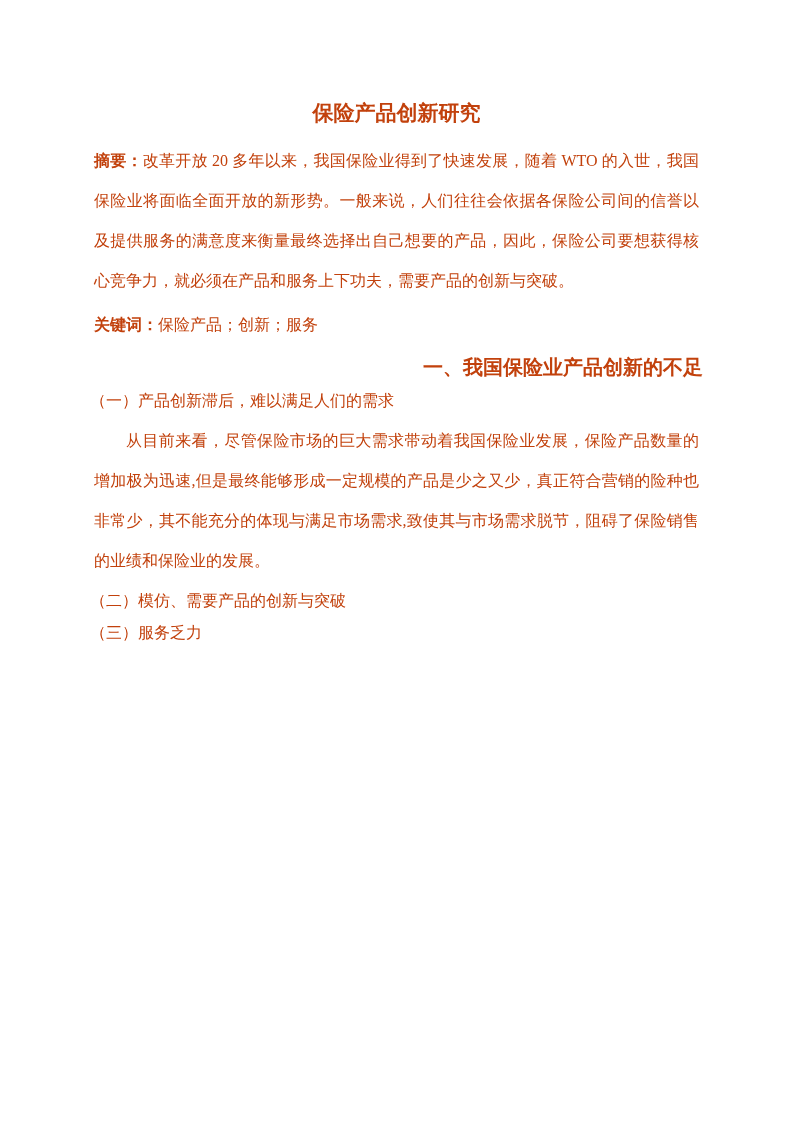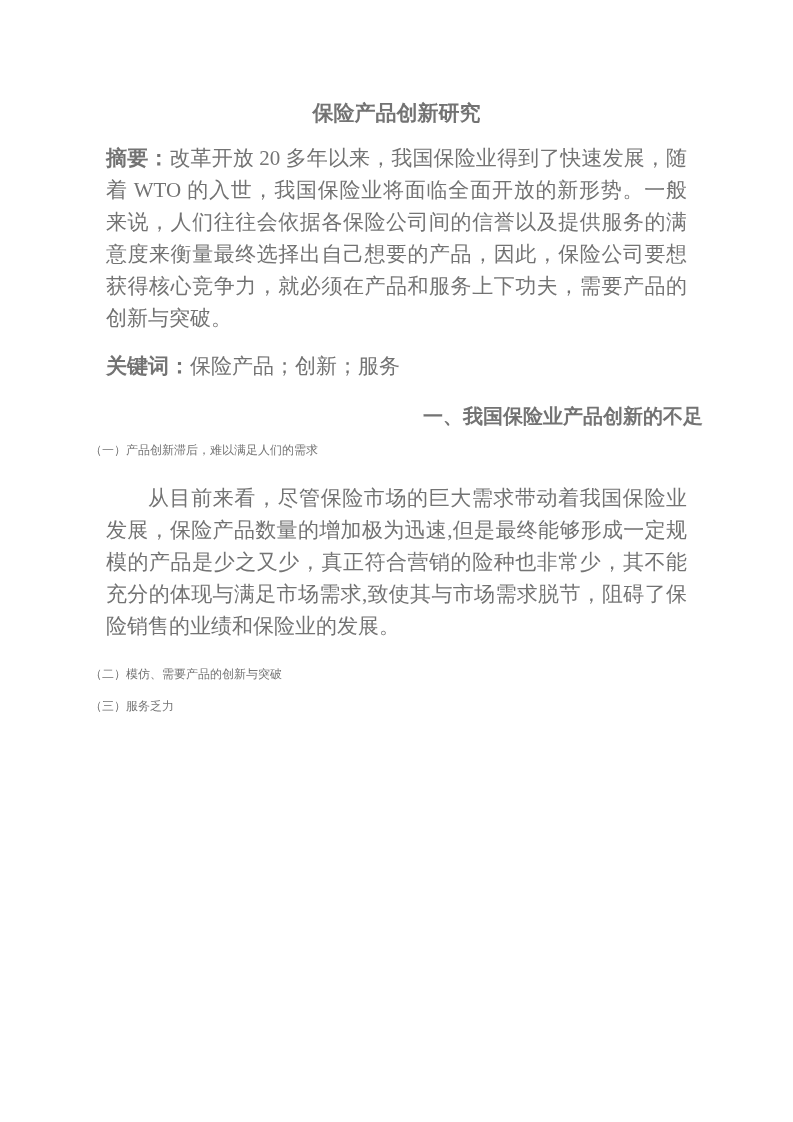--- a/index.html
+++ b/index.html
@@ -9,35 +9,35 @@
   }
   .page {
     position: relative;
     width: 793px;
     height: 1122px;
     margin: 0 auto;
     background: #ffffff;
     box-sizing: border-box;
     padding: 100px 90px 0 90px;
     overflow: hidden;
-    color: #737373;
+    color: #c2410c;
     font-family: "Liberation Serif", "DejaVu Serif", serif;
   }
   .doc-title {
     font-family: "Liberation Sans", "DejaVu Sans", sans-serif;
     font-size: 21px;
     font-weight: bold;
     line-height: 26px;
     text-align: center;
     margin: 0 0 15px 0;
   }
   p.body-text {
-    margin: 16px;
-    font-size: 21px;
-    line-height: 32px;
+    margin: 4px;
+    font-size: 16px;
+    line-height: 40px;
     text-align: justify;
     text-justify: inter-ideograph;
   }
   p.body-text .inline-label {
     font-family: "Liberation Sans", "DejaVu Sans", sans-serif;
     font-weight: bold;
   }
   p.indented {
     text-indent: 2em;
   }
@@ -47,21 +47,21 @@
     font-weight: bold;
     line-height: 36px;
     margin: 0;
     text-align: right;
   }
   h2.section-heading.second {
     margin-top: 6px;
   }
   p.subhead {
     margin: 0;
-    font-size: 12px;
+    font-size: 16px;
     line-height: 32px;
     text-align: left;
   }
 </style>
 </head>
 <body>
 
 <div class="page">
 
   <h1 class="doc-title">保险产品创新研究</h1>

